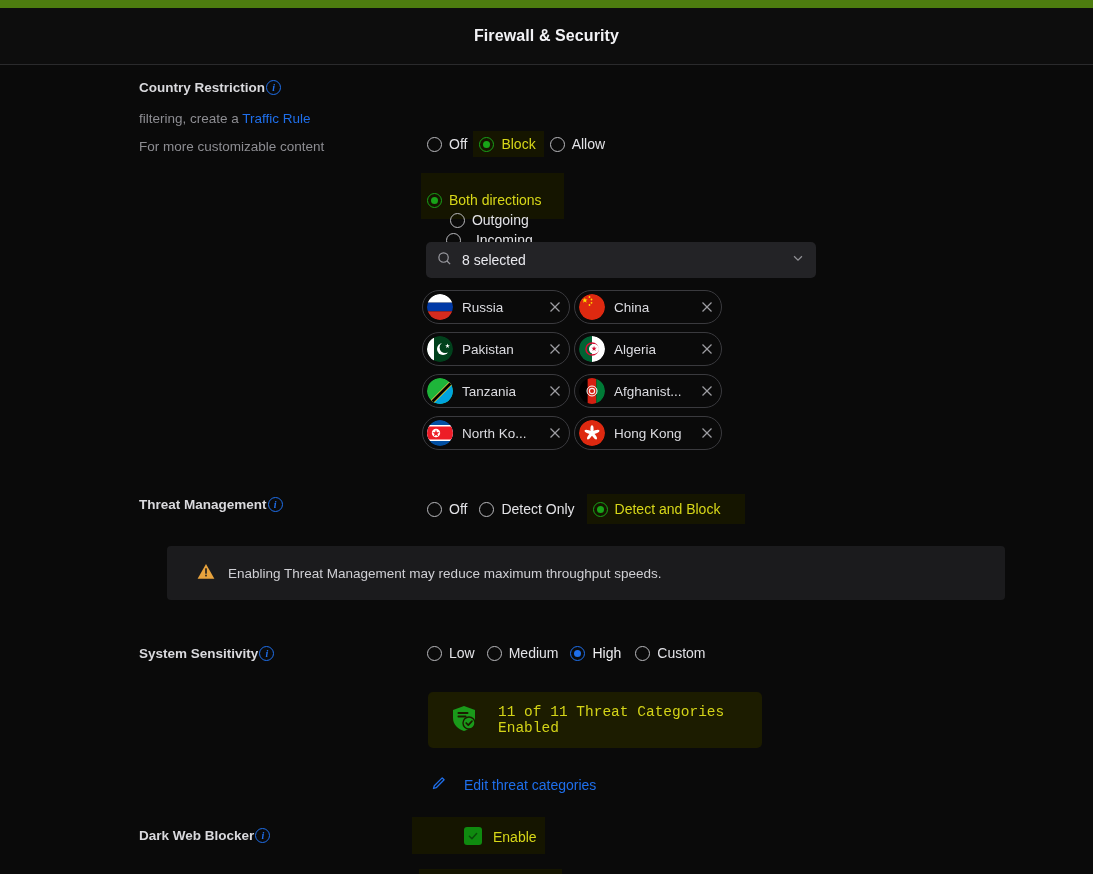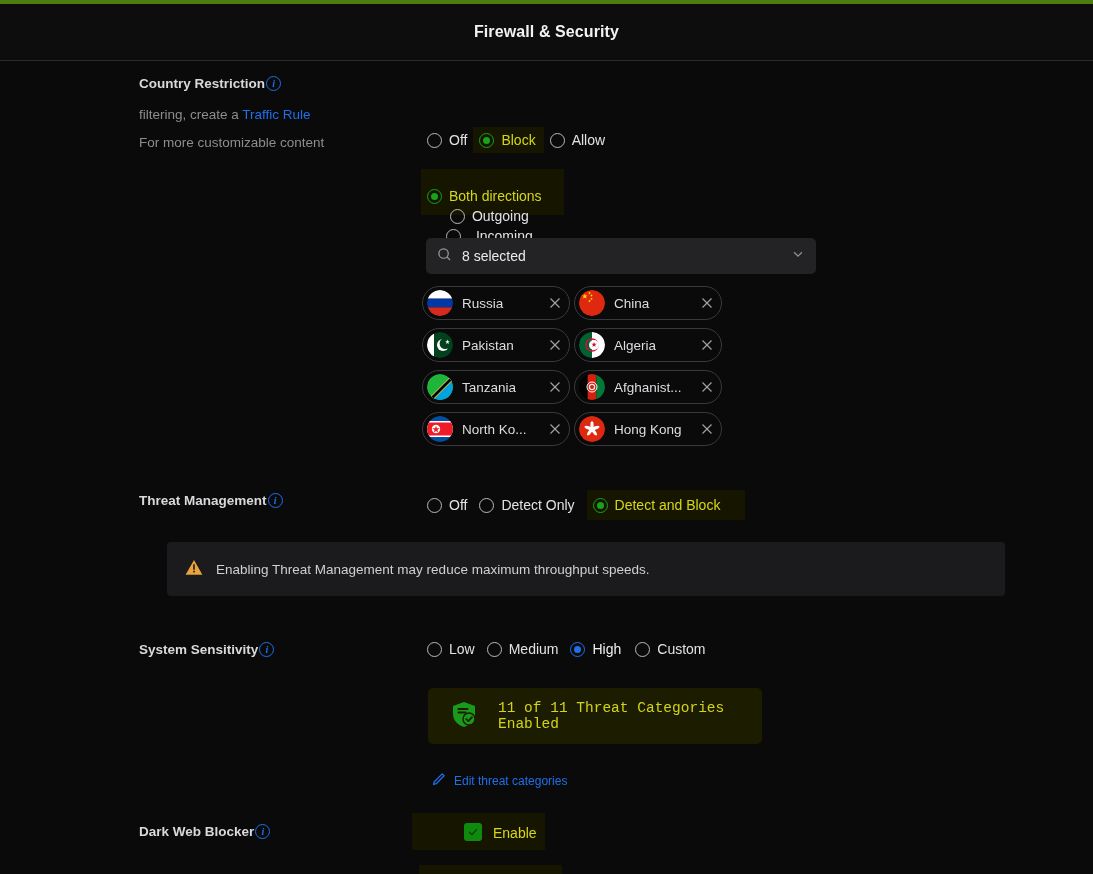--- a/index.html
+++ b/index.html
@@ -6,21 +6,21 @@
   html, body {
     width: 1093px; height: 874px;
     background: #0a0a0a;
     font-family: "Liberation Sans", sans-serif;
     overflow: hidden;
   }
   .app {
     position: relative;
     width: 1093px; height: 874px;
     background: #0a0a0a;
-    border-top: 4px solid #4d7c0f;
+    border-top: 8px solid #4d7c0f;
   }
 
   
   .header {
     height: 57px;
     display: flex; align-items: center; justify-content: center;
     border-bottom: 1px solid #2a2a2c;
     background: #0d0d0d;
   }
   .header-title {
@@ -161,40 +161,40 @@
   }
 
   
   .warning {
     position: absolute;
     left: 167px; top: 481px;
     width: 838px; height: 54px;
     background: #1b1b1d;
     border-radius: 4px;
     display: flex; align-items: center;
-    padding-left: 18px;
+    padding-left: 30px;
     gap: 13px;
   }
   .warning-text { color: #cfcfd4; font-size: 13.5px; }
 
   
   .cat-badge {
     width: 334px; height: 56px;
     background: #1c1c00;
     border-radius: 5px;
     display: flex; align-items: center;
     padding-left: 22px;
     gap: 20px;
     font-family: Liberation Mono, monospace;
   }
   .cat-badge .cat-text { color: #d4d417; font-size: 14.5px; }
 
   .edit-link {
-    display: inline-flex; align-items: center; gap: 7px;
-    color: #1f6feb; font-size: 12px; cursor: pointer;
+    display: inline-flex; align-items: center; gap: 17px;
+    color: #1f6feb; font-size: 14px; cursor: pointer;
   }
 
   
   .check-row { display: inline-flex; align-items: flex-end; gap: 11px; cursor: pointer; padding-left: 36px; }
   .check-box {
     width: 18px; height: 18px;
     border-radius: 3px;
     background: #0f8a0f;
     display: flex; align-items: center; justify-content: center;
     flex: none;

